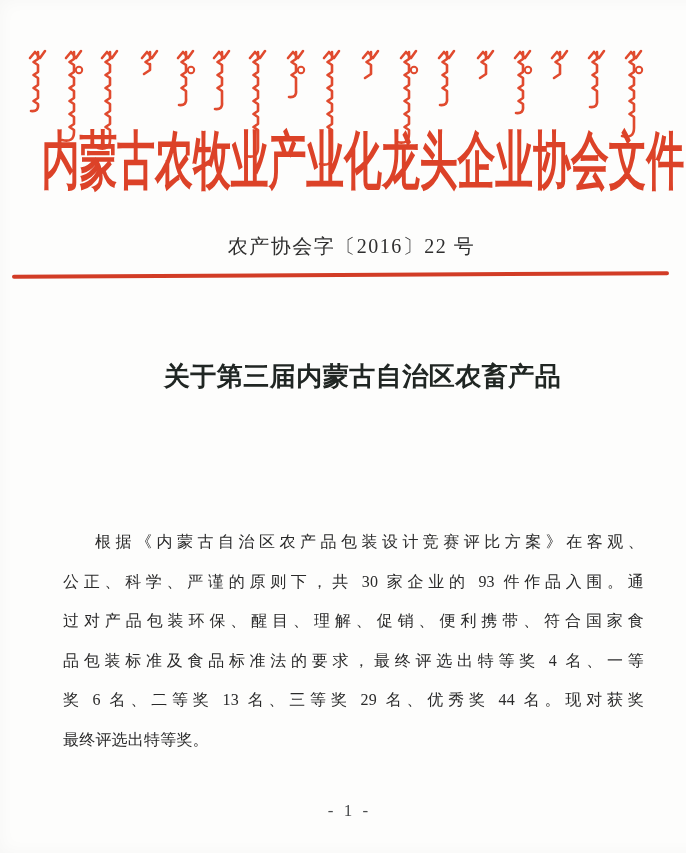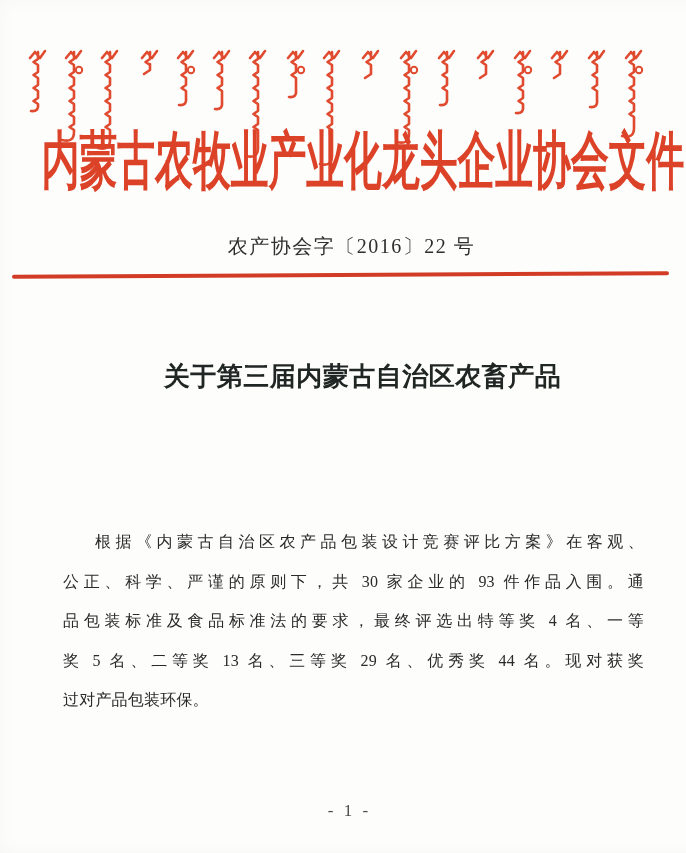--- a/index.html
+++ b/index.html
@@ -123,20 +123,21 @@
   <div class="doc-number">农产协会字〔2016〕22 号</div>
 
   <div class="red-rule" style="background: rgb(210, 60, 38);"></div>
 
   <div class="doc-title line1">关于第三届内蒙古自治区农畜产品</div>
 
 
   <div class="doc-body">
     <div class="body-line fill indent">根据《内蒙古自治区农产品包装设计竞赛评比方案》在客观、</div>
     <div class="body-line fill">公正、科学、严谨的原则下，共 30 家企业的 93 件作品入围。通</div>
+    <div class="body-line fill">过对产品包装环保、醒目、理解、促销、便利携带、符合国家食</div>
     <div class="body-line fill">品包装标准及食品标准法的要求，最终评选出特等奖 4 名、一等</div>
-    <div class="body-line fill">奖 5 名、二等奖 13 名、三等奖 29 名、优秀奖 44 名。现对获奖</div>
-    <div class="body-line">过对产品包装环保。</div>
+    <div class="body-line fill">奖 6 名、二等奖 13 名、三等奖 29 名、优秀奖 44 名。现对获奖</div>
+    <div class="body-line">最终评选出特等奖。</div>
   </div>
 
   <div class="page-footer">- 1 -</div>
 
 </div>
 
 </body></html>

